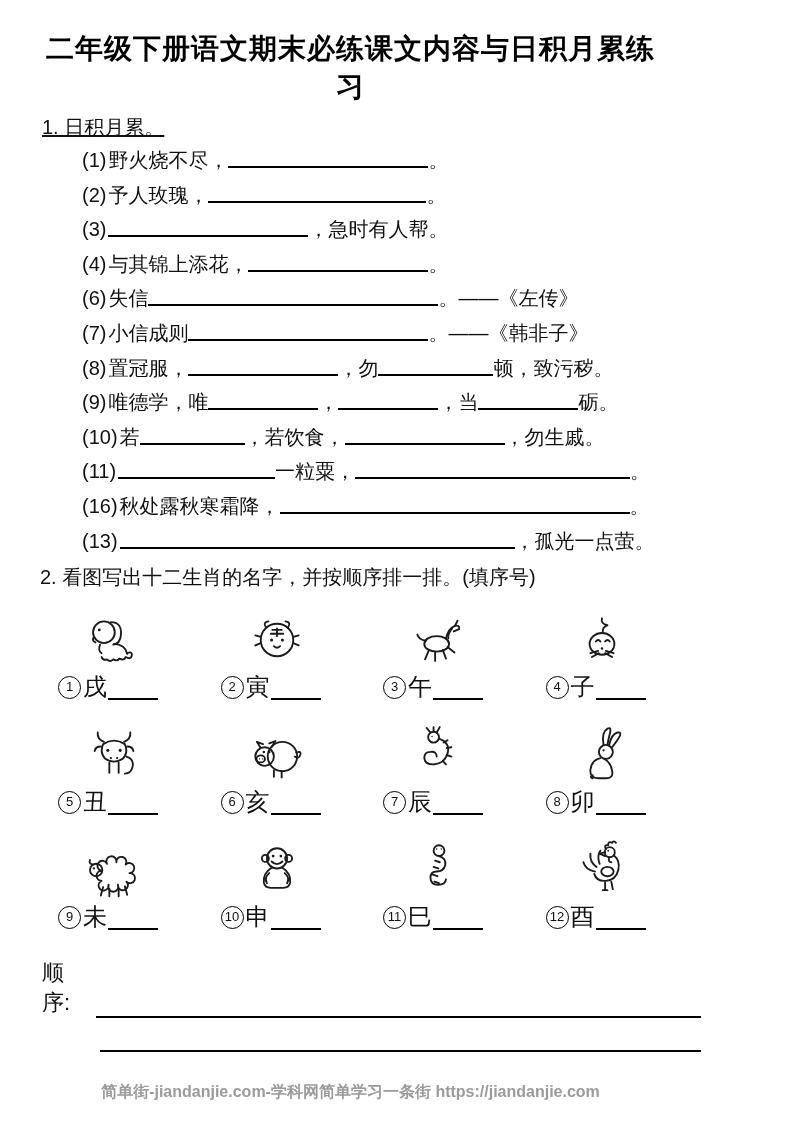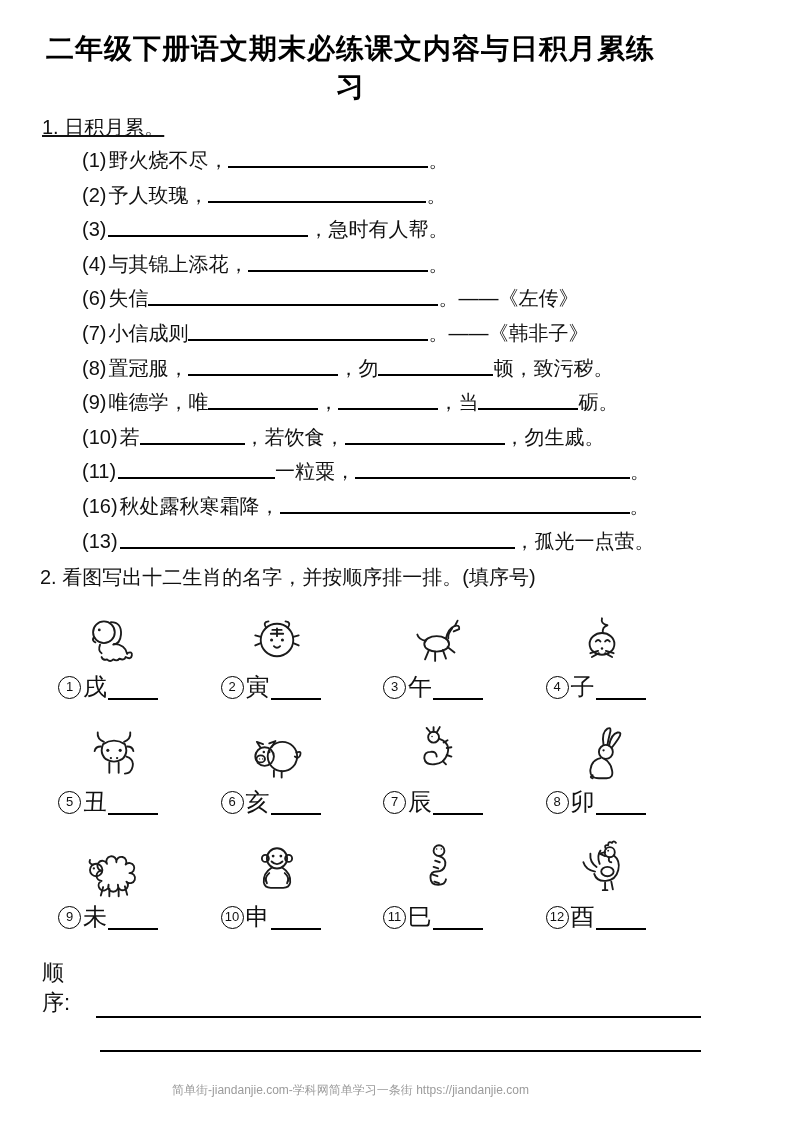--- a/index.html
+++ b/index.html
@@ -32,21 +32,21 @@
   .circ{
     width:21px;height:21px;border:1.8px solid #000;border-radius:50%;
     display:inline-flex;align-items:center;justify-content:center;
     font-size:13px;font-weight:400;align-self:center;margin-right:2px;flex:none;
   }
   .branch{font-size:24px;}
   .zblank{display:inline-block;width:50px;border-bottom:2.6px solid #000;height:20px;margin-left:1px;}
   .order-row{margin:28px 0 0 42px;display:flex;align-items:flex-end;font-size:22px;}
   .order-line{width:636px;border-bottom:2px solid #000;height:26px;margin-left:6px;}
   .order-line2{margin:32px 0 0 100px;width:644px;border-bottom:2px solid #000;height:0;}
-  .footer{margin-top:30px;text-align:center;font-size:12px;color:#9b9b9b;}
+  .footer{margin-top:30px;text-align:center;font-size:16px;color:#9b9b9b;font-weight:bold;}
   .ic{stroke:#1b1b1b;stroke-width:2.4;fill:none;stroke-linecap:round;stroke-linejoin:round;}
   .ic .f{fill:#1b1b1b;stroke:none;}
 </style>
 </head>
 <body>
 
 <div class="page">
 
   <div class="doc-title">二年级下册语文期末必练课文内容与日积月累练习</div>
 

